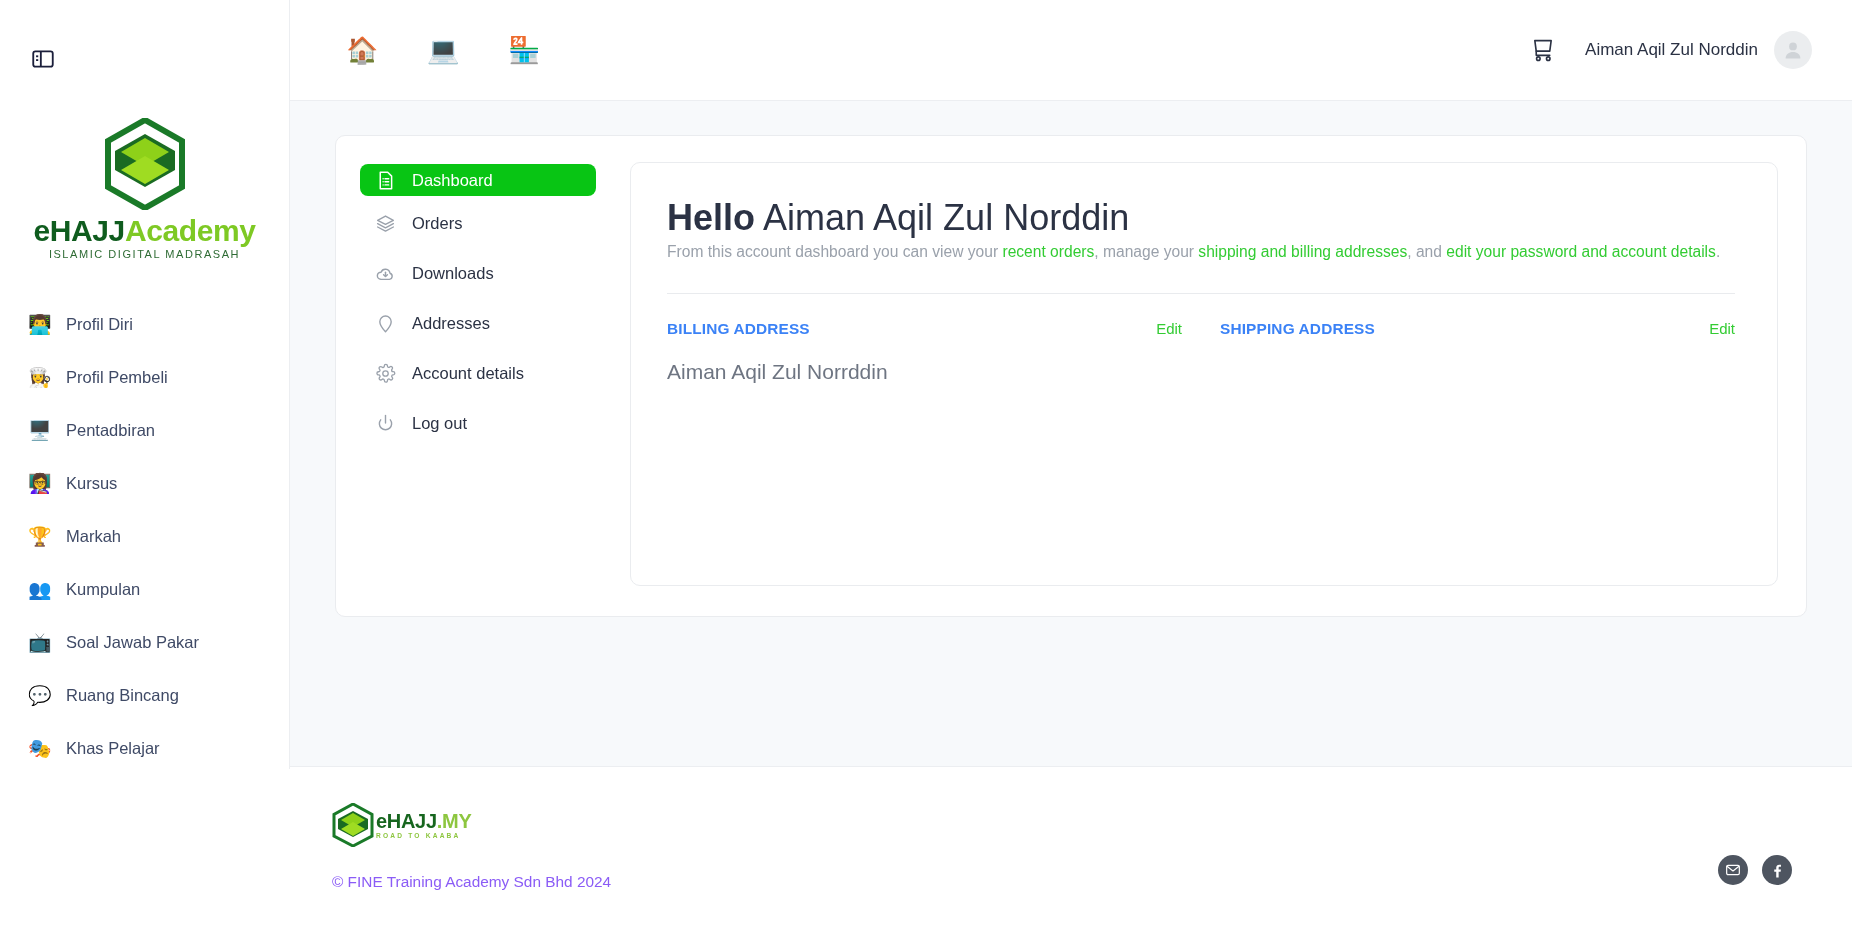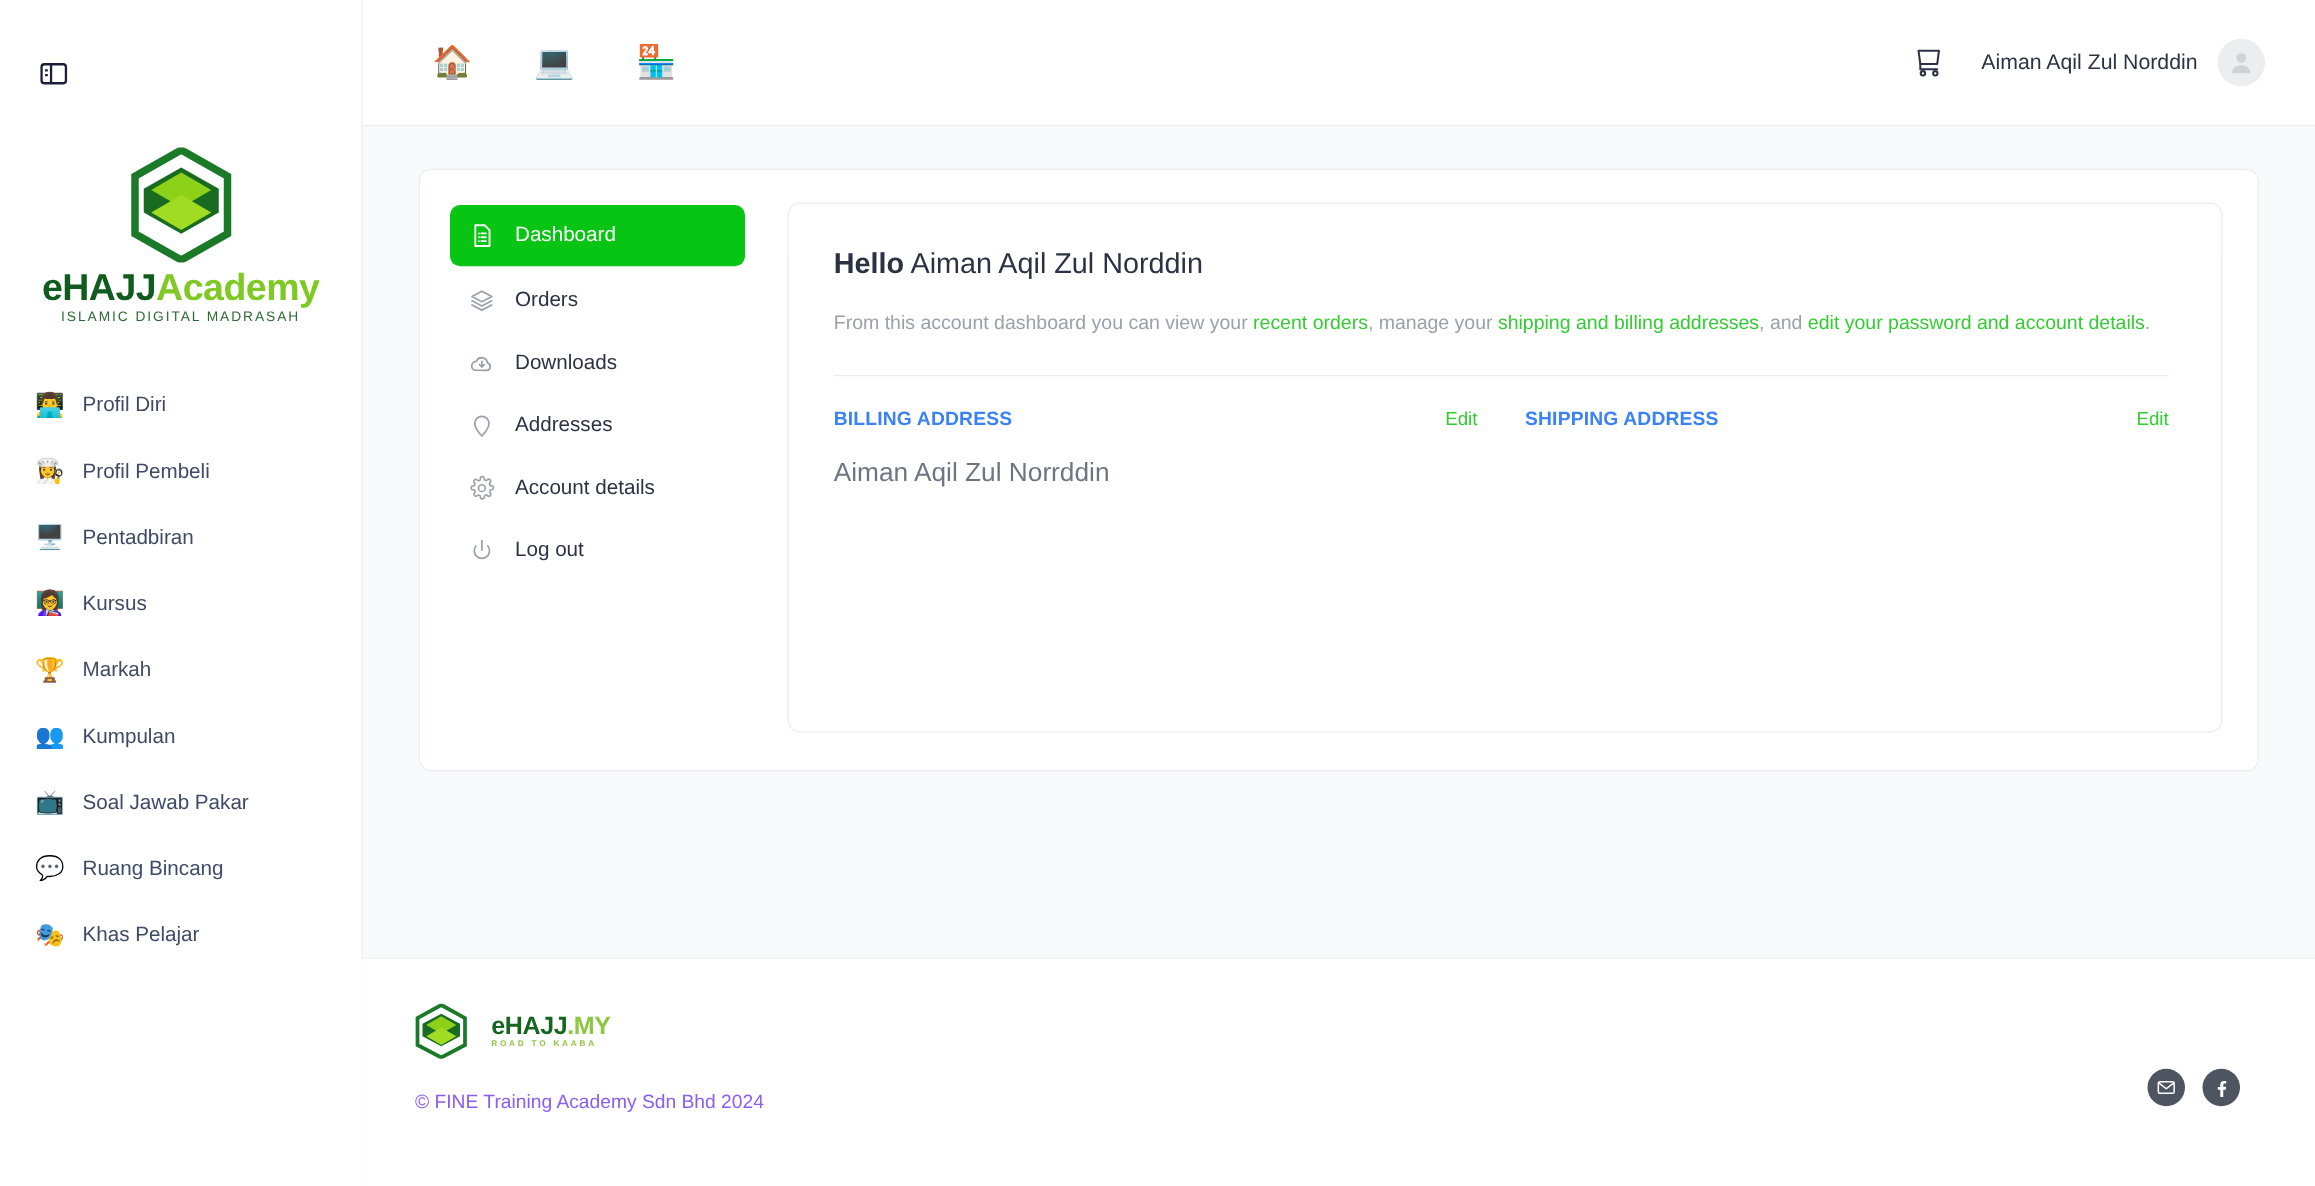--- a/index.html
+++ b/index.html
@@ -87,33 +87,33 @@
   
   .acct-nav { width: 236px; min-width: 236px; padding-top: 2px; }
   .acct-item {
     display: flex; align-items: center; gap: 16px;
     height: 46px; padding: 0 14px;
     border-radius: 8px; cursor: pointer;
     color: #2b3244; font-size: 16.5px;
     margin-bottom: 4px;
   }
   .acct-item .ic { width: 22px; height: 22px; display:flex; align-items:center; justify-content:center; }
-  .acct-item.active { background: #08c514; color: #ffffff; height: 49px; }
+  .acct-item.active { background: #08c514; color: #ffffff; height: 32px; }
   .acct-item.active .ic svg { stroke: #ffffff; }
 
   
   .inner-card {
     flex: 1;
     background: #ffffff;
     border: 1px solid #eaecef;
     border-radius: 10px;
     padding: 34px 42px 40px 36px;
     min-height: 424px;
   }
-  .hello-head { font-size: 23px; color: #2b3244; font-weight: 400; margin-bottom: 22px; }
+  .hello-head { font-size: 36px; color: #2b3244; font-weight: 400; }
   .hello-head b { font-weight: 700; }
   .para { font-size: 15.6px; color: #9aa1ab; line-height: 1.66; }
   .para b { color: #8d949e; font-weight: 700; }
   .lnk { color: #33cc33; text-decoration: none; cursor: pointer; }
   .divider { height: 1px; background: #e9ebee; margin: 28px 0 26px 0; }
 
   .addr-row { display: flex; gap: 0; }
   .addr-col { flex: 1; padding-right: 38px; position: relative; }
   .addr-col:last-child { padding-right: 0; }
   .addr-head { display: flex; align-items: baseline; }
@@ -124,21 +124,21 @@
   
   .footer {
     margin-top: auto;
     background: #ffffff;
     border-top: 1px solid #eceef1;
     height: 183px; min-height: 183px;
     padding: 36px 60px 0 42px;
     display: flex; align-items: flex-start;
   }
   .footer-left { display: flex; flex-direction: column; }
-  .f-logo { display: flex; align-items: center; gap: 19px; }
+  .f-logo { display: flex; align-items: center; gap: 2px; }
   .f-logo-mark { width: 42px; height: 44px; }
   .f-logo-txt { line-height: 1; }
   .f-logo-txt .t1 { font-size: 20px; font-weight: 700; letter-spacing: -0.3px; }
   .f-logo-txt .t1 .dk { color: #17661f; }
   .f-logo-txt .t1 .lm { color: #8dc63f; }
   .f-logo-txt .t2 { font-size: 6.6px; letter-spacing: 2.2px; color: #8dc63f; font-weight: 700; margin-top: 2px; }
   .copyright { margin-top: 26px; font-size: 15.4px; color: #8b5cf6; }
   .footer-right { margin-left: auto; display: flex; gap: 14px; padding-top: 52px; }
   .soc {
     width: 30px; height: 30px; border-radius: 50%; background: #4e5560;

